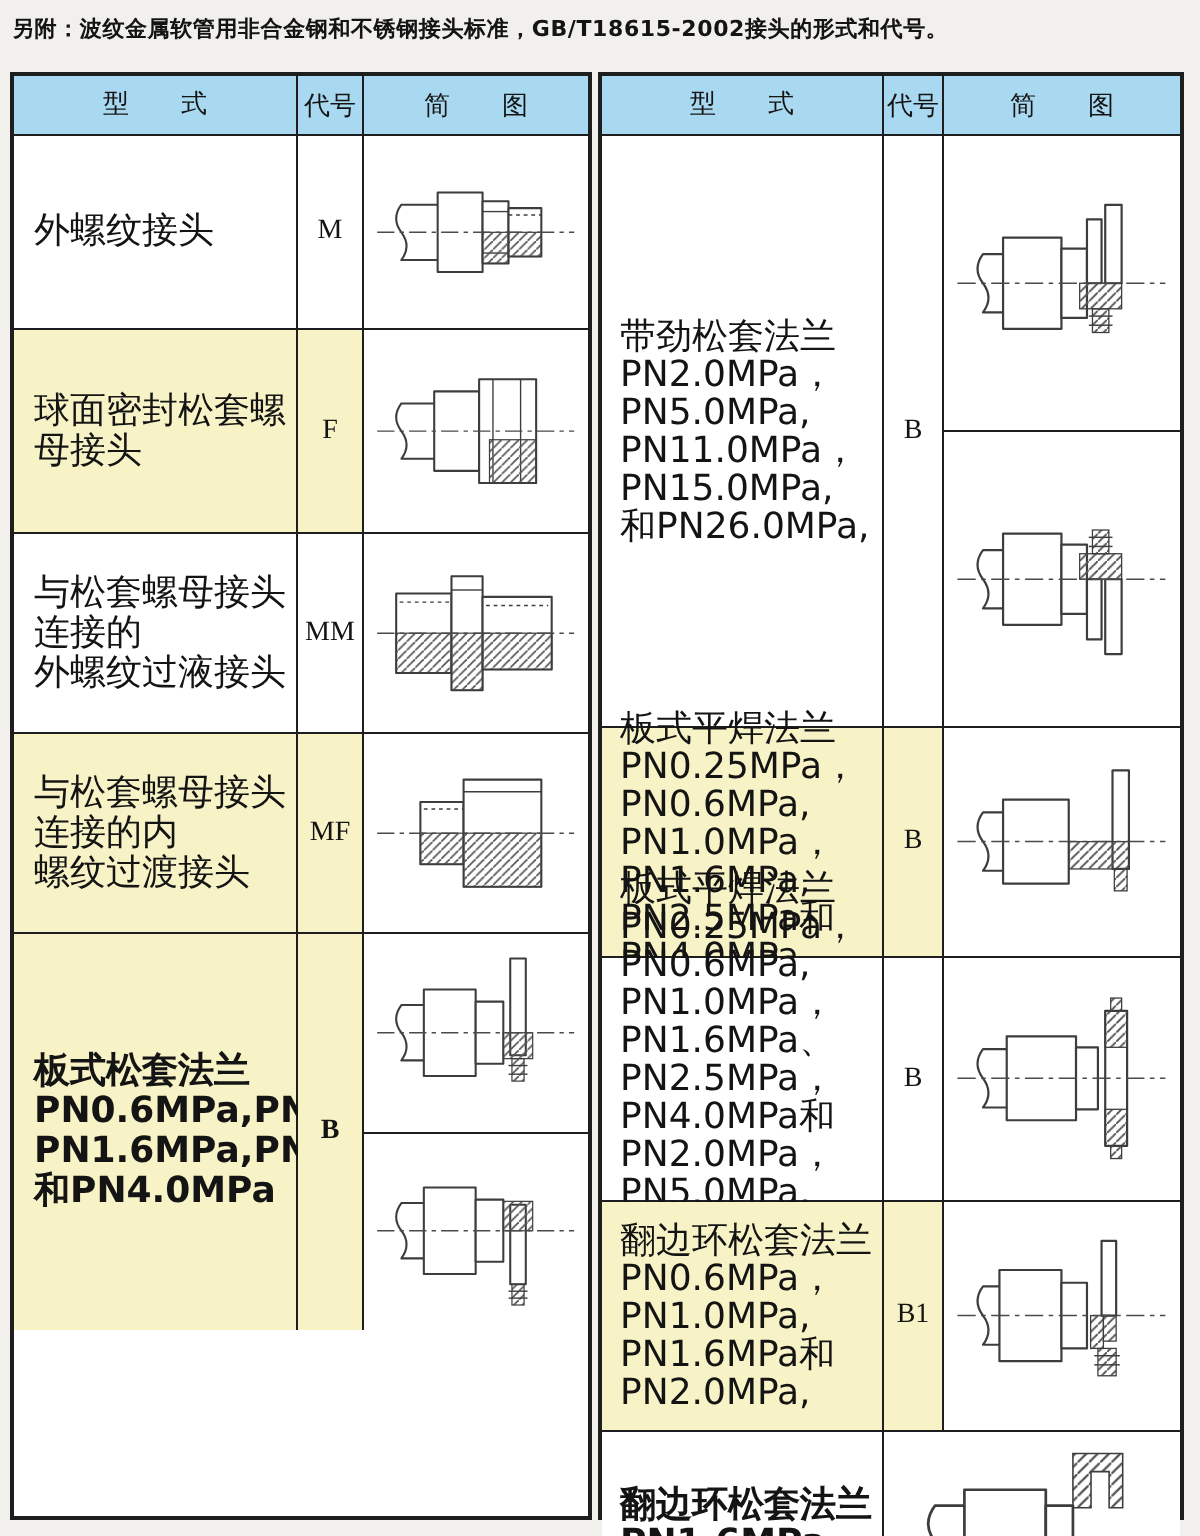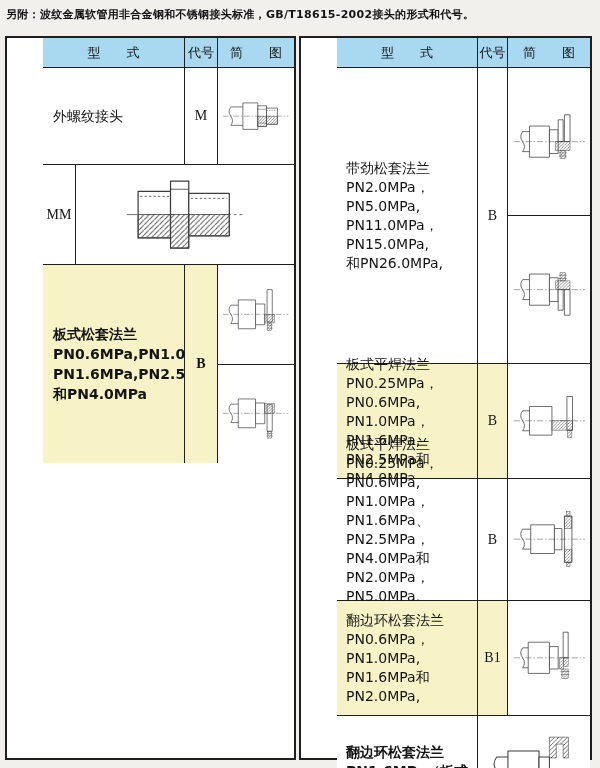--- a/index.html
+++ b/index.html
@@ -5,35 +5,35 @@
   :root{
     --page-bg:#f1f0ec; --header-bg:#a9d9f0; --hl-bg:#f7f3c6; --border:#1e1e1e; --ink:#141414;
   }
   html,body{margin:0;padding:0;}
   body{width:600px;height:768px;background:var(--page-bg);
        font-family:"DejaVu Sans","Liberation Sans",sans-serif;color:var(--ink);}
   .page{position:relative;width:600px;height:768px;overflow:hidden;}
   .title{position:absolute;left:6px;top:7px;width:592px;font-size:11px;font-weight:bold;
          letter-spacing:.3px;white-space:nowrap;}
   .tbl{position:absolute;top:36px;height:724px;border:2px solid var(--border);
-       background:#fff;display:flex;flex-direction:column;box-sizing:border-box;padding-left:36px;}
+       background:#fff;display:flex;flex-direction:column;box-sizing:border-box;}
   .tbl-left{left:5px;width:291px;}
   .tbl-right{left:299px;width:293px;}
   .row{display:flex;flex:none;border-bottom:1.5px solid var(--border);box-sizing:border-box;}
   .row:last-child{border-bottom:none;font-weight:bold;}
   .c{border-right:1.5px solid var(--border);box-sizing:border-box;background:#fff;}
   .c:last-child{border-right:none;}
   .hdr-row{background:var(--header-bg);}
   .hdr-row .c{background:var(--header-bg);display:flex;align-items:center;justify-content:center;
               font-size:13px;font-weight:normal;}
   .tbl-left .type{width:142px;}
   .tbl-left .code{width:33px;}
   .tbl-right .type{width:141px;}
   .tbl-right .code{width:30px;}
-  .type{padding:4px 4px 4px 10px;font-size:14px;line-height:20px;display:flex;
+  .type{padding:4px 4px 4px 10px;font-size:18px;line-height:20px;display:flex;
         flex-direction:column;justify-content:center;white-space:pre-line;}
   .tbl-right .type{line-height:19px;padding-left:9px;}
   .code{display:flex;align-items:center;justify-content:center;
         font-family:"Liberation Serif","DejaVu Serif",serif;font-size:14px;}
   .diag{flex:1;display:flex;flex-direction:column;}
   .sub{flex:1;display:flex;align-items:center;justify-content:center;padding:2px;min-height:0;}
   .sub + .sub{border-top:1.5px solid var(--border);}
   .sub svg{width:96%;height:96%;}
   .hl{background:var(--hl-bg);}
 </style>
@@ -73,41 +73,78 @@
    <rect x="79" y="31" width="19" height="28" stroke="#3d3d3d" stroke-width="1.2" fill="#ffffff" stroke-linejoin="round"></rect>
               <line x1="79" y1="35" x2="98" y2="35" stroke="#3d3d3d" stroke-width="0.8" stroke-dasharray="2.2 2.2"></line>
    <rect x="79" y="45" width="19" height="14" stroke="#3d3d3d" stroke-width="0.7" fill="url(#hatchp)"></rect>
               <rect x="64" y="45" width="15" height="18" stroke="#3d3d3d" stroke-width="0.7" fill="url(#hatchp)"></rect>
               <line x1="3" y1="45" x2="117" y2="45" stroke="#4a4a4a" stroke-width="0.8" stroke-dasharray="10 3 2.5 3"></line>
             </svg>
           </div>
       </div>
     </div>
 
+    <div class="row" style="height:102px">
+      <div class="c type hl">球面密封松套螺母接头</div>
+      <div class="c code hl">F</div>
+      <div class="c diag">
+        <div class="sub">
+            <svg viewBox="0 0 120 90" preserveAspectRatio="xMidYMid meet">
+              <path d="M36,29 L17,29 q-6,8 0,16 q6,8 0,16 L36,61" stroke="#3d3d3d" stroke-width="1.2" fill="#ffffff" stroke-linejoin="round"></path>
+              <rect x="36" y="22" width="26" height="46" stroke="#3d3d3d" stroke-width="1.2" fill="#ffffff" stroke-linejoin="round"></rect>
+              <rect x="62" y="15" width="33" height="60" stroke="#3d3d3d" stroke-width="1.2" fill="#ffffff" stroke-linejoin="round"></rect>
+   <line x1="70" y1="15" x2="70" y2="75" stroke="#3d3d3d" stroke-width="0.8"></line>
+              <line x1="86" y1="15" x2="86" y2="75" stroke="#3d3d3d" stroke-width="0.8"></line>
+   <rect x="68" y="50" width="27" height="25" stroke="#3d3d3d" stroke-width="0.7" fill="url(#hatchp)"></rect>
+              <line x1="3" y1="45" x2="117" y2="45" stroke="#4a4a4a" stroke-width="0.8" stroke-dasharray="10 3 2.5 3"></line>
+            </svg>
+          </div>
+      </div>
+    </div>
 
     <div class="row" style="height:100px">
+      <div class="c type">与松套螺母接头连接的
+外螺纹过液接头</div>
       <div class="c code">MM</div>
       <div class="c diag">
         <div class="sub">
             <svg viewBox="0 0 120 90" preserveAspectRatio="xMidYMid meet">
               <rect x="14" y="22" width="32" height="46" stroke="#3d3d3d" stroke-width="1.2" fill="#ffffff" stroke-linejoin="round"></rect>
               <rect x="46" y="12" width="18" height="66" stroke="#3d3d3d" stroke-width="1.2" fill="#ffffff" stroke-linejoin="round"></rect>
    <rect x="64" y="24" width="40" height="42" stroke="#3d3d3d" stroke-width="1.2" fill="#ffffff" stroke-linejoin="round"></rect>
               <line x1="16" y1="27" x2="46" y2="27" stroke="#3d3d3d" stroke-width="0.8" stroke-dasharray="2.2 2.2"></line>
    <line x1="66" y1="29" x2="102" y2="29" stroke="#3d3d3d" stroke-width="0.8" stroke-dasharray="2.2 2.2"></line>
               <line x1="46" y1="20" x2="64" y2="20" stroke="#3d3d3d" stroke-width="0.8"></line>
    <rect x="14" y="45" width="32" height="23" stroke="#3d3d3d" stroke-width="0.7" fill="url(#hatchp)"></rect>
               <rect x="46" y="45" width="18" height="33" stroke="#3d3d3d" stroke-width="0.7" fill="url(#hatchp)"></rect>
    <rect x="64" y="45" width="40" height="21" stroke="#3d3d3d" stroke-width="0.7" fill="url(#hatchp)"></rect>
               <line x1="3" y1="45" x2="117" y2="45" stroke="#4a4a4a" stroke-width="0.8" stroke-dasharray="10 3 2.5 3"></line>
             </svg>
           </div>
       </div>
     </div>
 
+    <div class="row" style="height:100px">
+      <div class="c type hl">与松套螺母接头连接的内
+螺纹过渡接头</div>
+      <div class="c code hl">MF</div>
+      <div class="c diag">
+        <div class="sub">
+            <svg viewBox="0 0 120 90" preserveAspectRatio="xMidYMid meet">
+              <rect x="28" y="27" width="25" height="36" stroke="#3d3d3d" stroke-width="1.2" fill="#ffffff" stroke-linejoin="round"></rect>
+              <rect x="53" y="14" width="45" height="62" stroke="#3d3d3d" stroke-width="1.2" fill="#ffffff" stroke-linejoin="round"></rect>
+   <line x1="53" y1="21" x2="98" y2="21" stroke="#3d3d3d" stroke-width="0.8"></line>
+              <line x1="30" y1="31" x2="53" y2="31" stroke="#3d3d3d" stroke-width="0.8" stroke-dasharray="2.2 2.2"></line>
+   <rect x="28" y="45" width="25" height="18" stroke="#3d3d3d" stroke-width="0.7" fill="url(#hatchp)"></rect>
+              <rect x="53" y="45" width="45" height="31" stroke="#3d3d3d" stroke-width="0.7" fill="url(#hatchp)"></rect>
+              <line x1="3" y1="45" x2="117" y2="45" stroke="#4a4a4a" stroke-width="0.8" stroke-dasharray="10 3 2.5 3"></line>
+            </svg>
+          </div>
+      </div>
+    </div>
 
 
     <div class="row" style="height:198px">
       <div class="c type hl">板式松套法兰
 PN0.6MPa,PN1.0MPa,
 PN1.6MPa,PN2.5MPa,
 和PN4.0MPa</div>
       <div class="c code hl">B</div>
       <div class="c diag">
         <div class="sub">

